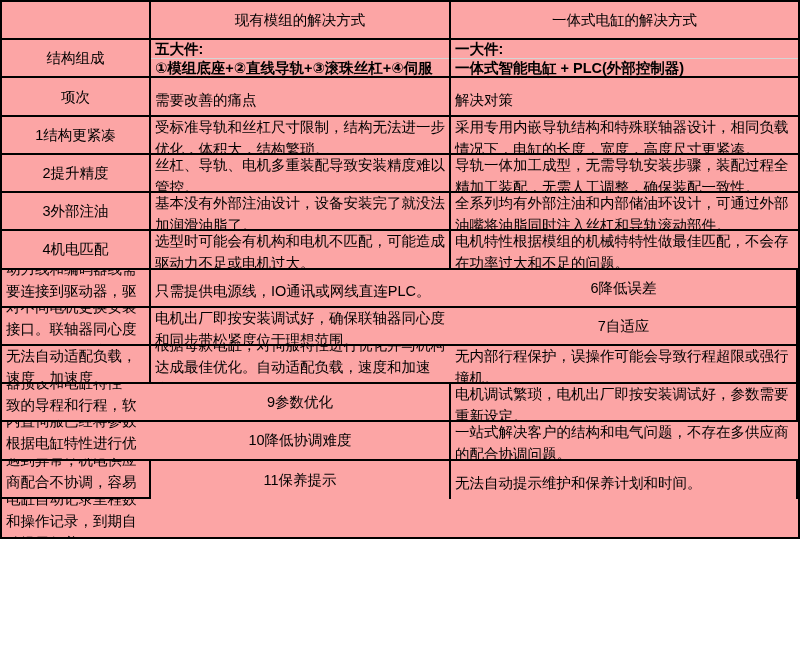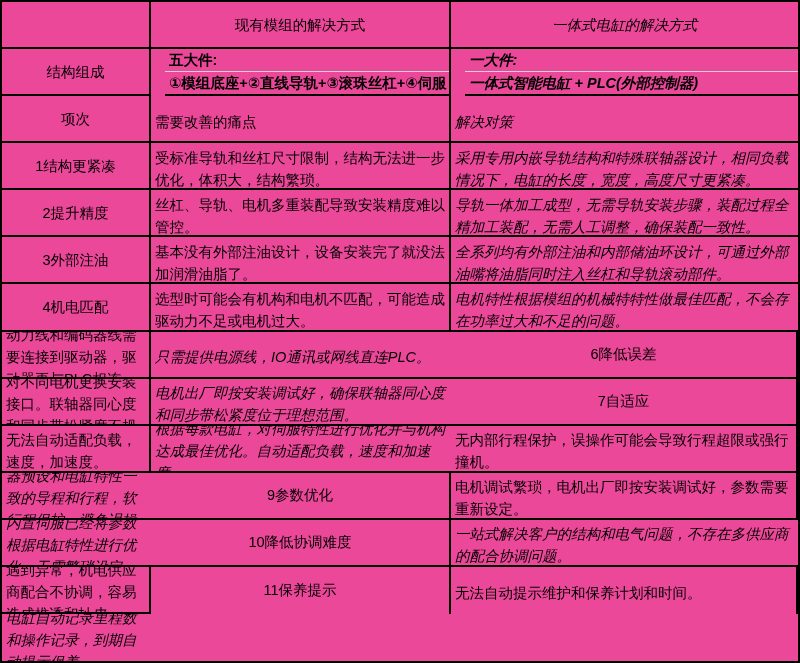--- a/index.html
+++ b/index.html
@@ -4,54 +4,53 @@
 <style>
   * { margin: 0; padding: 0; box-sizing: border-box; }
   html, body { background: #ffffff; }
   body {
     font-family: "Liberation Sans", "DejaVu Sans", sans-serif;
     color: #000000;
     width: 800px;
   }
   .table {
     width: 800px;
-    height: 663px;
+    height: 539px;
     border: 2px solid #000000;
     display: grid;
     grid-template-columns: 149px 300px 1fr;
     grid-template-rows: repeat(14, 1fr);
-    background: #ec4899;
+    background: #fca5a5;
   }
   .cell {
     border-right: 2px solid #000000;
     border-bottom: 2px solid #000000;
     display: flex;
     align-items: center;
     font-size: 14.5px;
     line-height: 22px;
     overflow: hidden;
   }
-  .cell.lc { border-right: none; font-style: italic; }
+  .cell.lc { border-right: none; }
   .cell.lr { border-bottom: none; }
   .cell.center {
     justify-content: center;
     text-align: center;
     padding: 0 2px;
   }
   .cell.body {
     justify-content: flex-start;
     text-align: left;
     padding: 7px 2px 1px 4px;
   }
   .cell.split {
     flex-direction: column;
     align-items: stretch;
     justify-content: stretch;
     padding: 0;
-    margin-left: 14px;
   }
   .split .half {
     flex: 1 1 0;
     display: flex;
     align-items: center;
     padding: 0 2px 0 4px;
     font-weight: bold;
     white-space: nowrap;
     overflow: hidden;
   }

